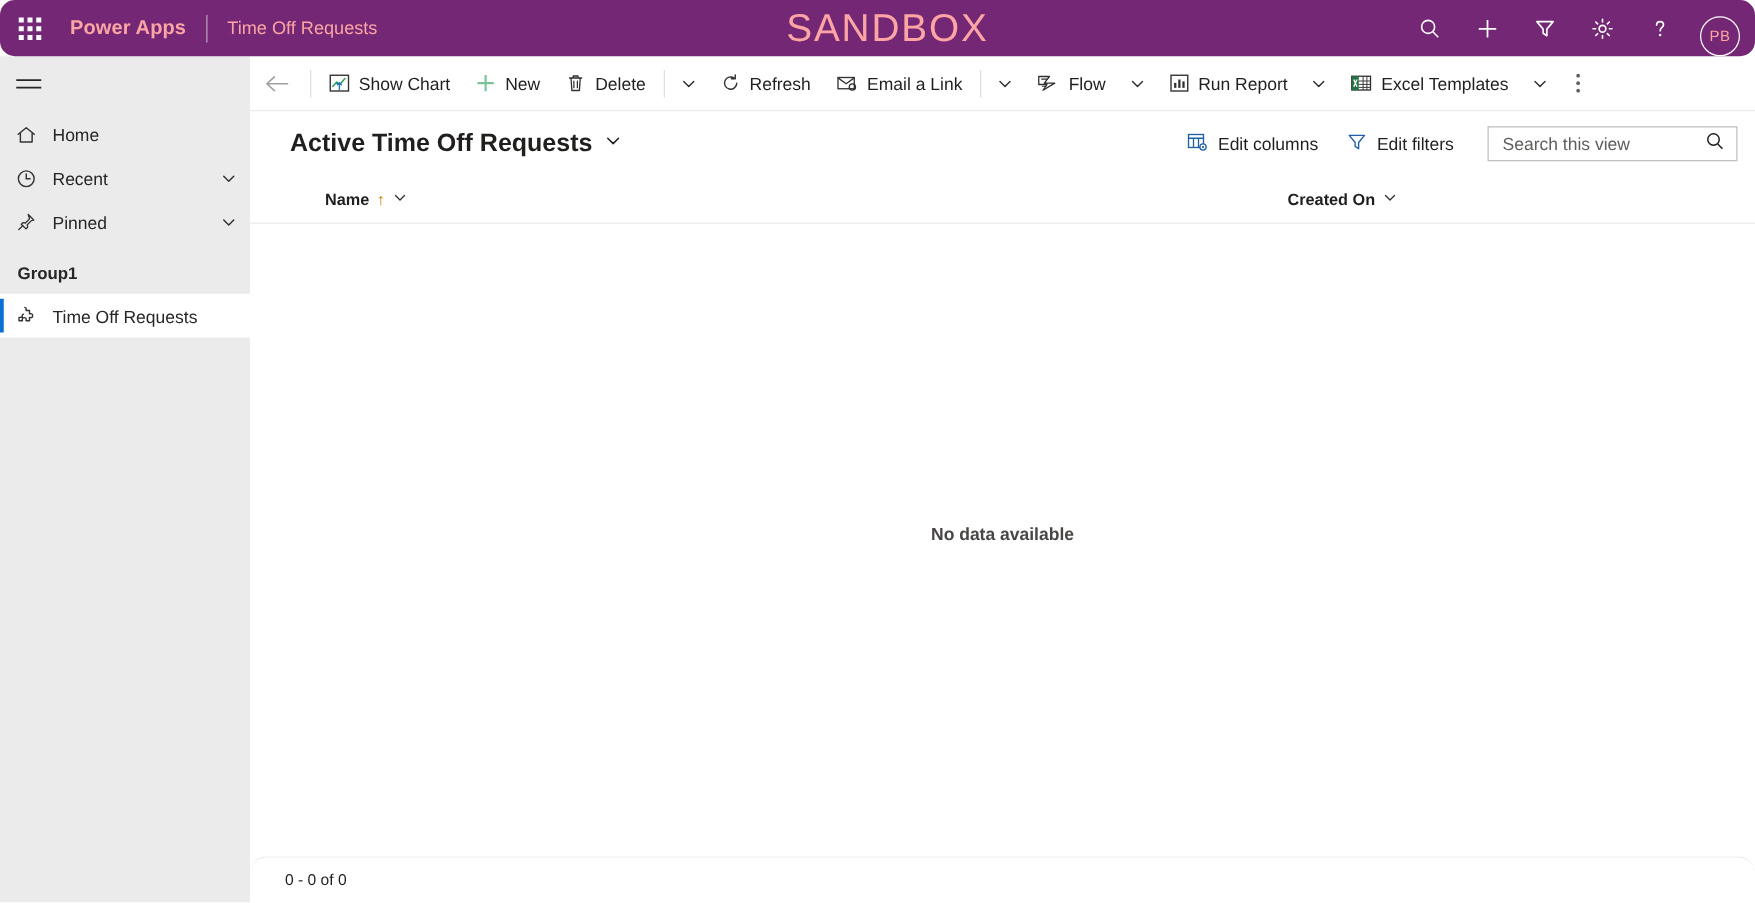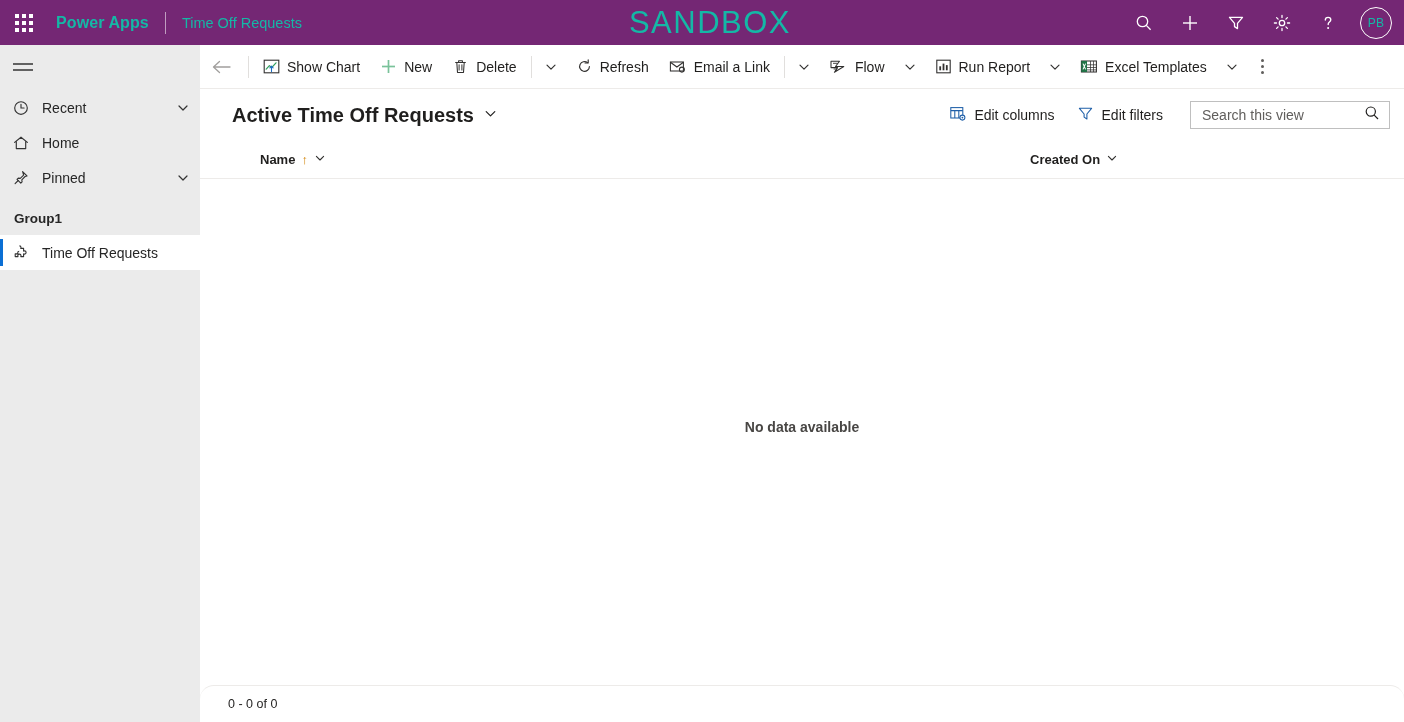--- a/index.html
+++ b/index.html
@@ -6,33 +6,33 @@
   html, body {
     width: 1404px; height: 722px;
     font-family: "Liberation Sans", sans-serif;
     background: #ffffff; overflow: hidden;
   }
   body { display: flex; flex-direction: column; }
 
   
   .topbar {
     height: 45px; min-height: 45px; background: #742774;
-    display: flex; align-items: center; position: relative; color: #14b8a6;
+    display: flex; align-items: center; position: relative; color: #fca5a5; border-radius: 12px;
   }
   .waffle { width: 48px; height: 45px; display: flex; align-items: center; justify-content: center; }
   .waffle-grid { display: grid; grid-template-columns: repeat(3, 4px); grid-template-rows: repeat(3, 4px); gap: 3px; }
   .waffle-grid i { background: #ffffff; display: block; width: 4px; height: 4px; }
   .brand { font-size: 16px; font-weight: bold; letter-spacing: .1px; padding-left: 8px; white-space: nowrap; }
   .vdiv { width: 1px; height: 22px; background: rgba(255,255,255,.55); margin: 0 16px; }
   .appname { font-size: 14.5px; white-space: nowrap; }
   .sandbox {
     position: absolute; left: 16px; right: 0; text-align: center;
     font-size: 31px; letter-spacing: 1.5px; font-weight: 300; pointer-events: none;
   }
-  .topright { margin-left: auto; display: flex; align-items: center; padding-right: 12px; gap: 2px; z-index: 2; }
+  .topright { margin-left: auto; display: flex; align-items: flex-end; padding-right: 12px; gap: 2px; z-index: 2; }
   .ticon { width: 44px; height: 45px; display: flex; align-items: center; justify-content: center; cursor: pointer; }
   .ticon svg { display: block; }
   .avatar {
     width: 32px; height: 32px; border-radius: 50%; border: 1.3px solid #ffffff;
     display: flex; align-items: center; justify-content: center;
     font-size: 12px; letter-spacing: .3px; margin-left: 8px; cursor: pointer;
   }
 
   
   .body { flex: 1; display: flex; min-height: 0; }
@@ -174,39 +174,39 @@
     <div class="hamburger">
       <svg width="22" height="16" viewBox="0 0 22 16">
           <line x1="1" y1="4" x2="21" y2="4" stroke="#262626" stroke-width="1.4"></line>
           <line x1="1" y1="10" x2="21" y2="10" stroke="#262626" stroke-width="1.4"></line>
         </svg>
     </div>
 
     <div class="navitem">
       <span class="navicon">
         <svg width="18" height="18" viewBox="0 0 18 18">
-            <circle cx="9" cy="9" r="6.3" fill="none" stroke="#333333" stroke-width="1.15"></circle>
-            <path d="M9 5.2V9h3.1" fill="none" stroke="#333333" stroke-width="1.15" stroke-linecap="round"></path>
-          </svg>
-      </span>
-      <span class="navlabel">Recent</span>
-      <span class="navchev">
-        <svg width="14" height="14" viewBox="0 0 14 14">
-            <path d="M3 5l4 4 4-4" fill="none" stroke="#333333" stroke-width="1.2" stroke-linecap="round" stroke-linejoin="round"></path>
-          </svg>
-      </span>
+            <path d="M2.6 8.4 9 3.2l6.4 5.2M4.3 7.6v7h9.4v-7" fill="none" stroke="#333333" stroke-width="1.15" stroke-linejoin="round" stroke-linecap="round"></path>
+          </svg>
+      </span>
+      <span class="navlabel">Home</span>
     </div>
 
     <div class="navitem">
       <span class="navicon">
         <svg width="18" height="18" viewBox="0 0 18 18">
-            <path d="M2.6 8.4 9 3.2l6.4 5.2M4.3 7.6v7h9.4v-7" fill="none" stroke="#333333" stroke-width="1.15" stroke-linejoin="round" stroke-linecap="round"></path>
-          </svg>
-      </span>
-      <span class="navlabel">Home</span>
+            <circle cx="9" cy="9" r="6.3" fill="none" stroke="#333333" stroke-width="1.15"></circle>
+            <path d="M9 5.2V9h3.1" fill="none" stroke="#333333" stroke-width="1.15" stroke-linecap="round"></path>
+          </svg>
+      </span>
+      <span class="navlabel">Recent</span>
+      <span class="navchev">
+        <svg width="14" height="14" viewBox="0 0 14 14">
+            <path d="M3 5l4 4 4-4" fill="none" stroke="#333333" stroke-width="1.2" stroke-linecap="round" stroke-linejoin="round"></path>
+          </svg>
+      </span>
     </div>
 
     <div class="navitem">
       <span class="navicon">
         <svg width="18" height="18" viewBox="0 0 18 18">
             <path d="M10.6 2.6 15 7l-1.9.5-3.3 3.3.3 2-1.3 1.3L5 10.4l1.3-1.3 2 .3 3.3-3.3z" fill="none" stroke="#333333" stroke-width="1.1" stroke-linejoin="round"></path>
             <line x1="6.2" y1="11.5" x2="3.1" y2="14.6" stroke="#333333" stroke-width="1.1" stroke-linecap="round"></line>
           </svg>
       </span>
       <span class="navlabel">Pinned</span>

